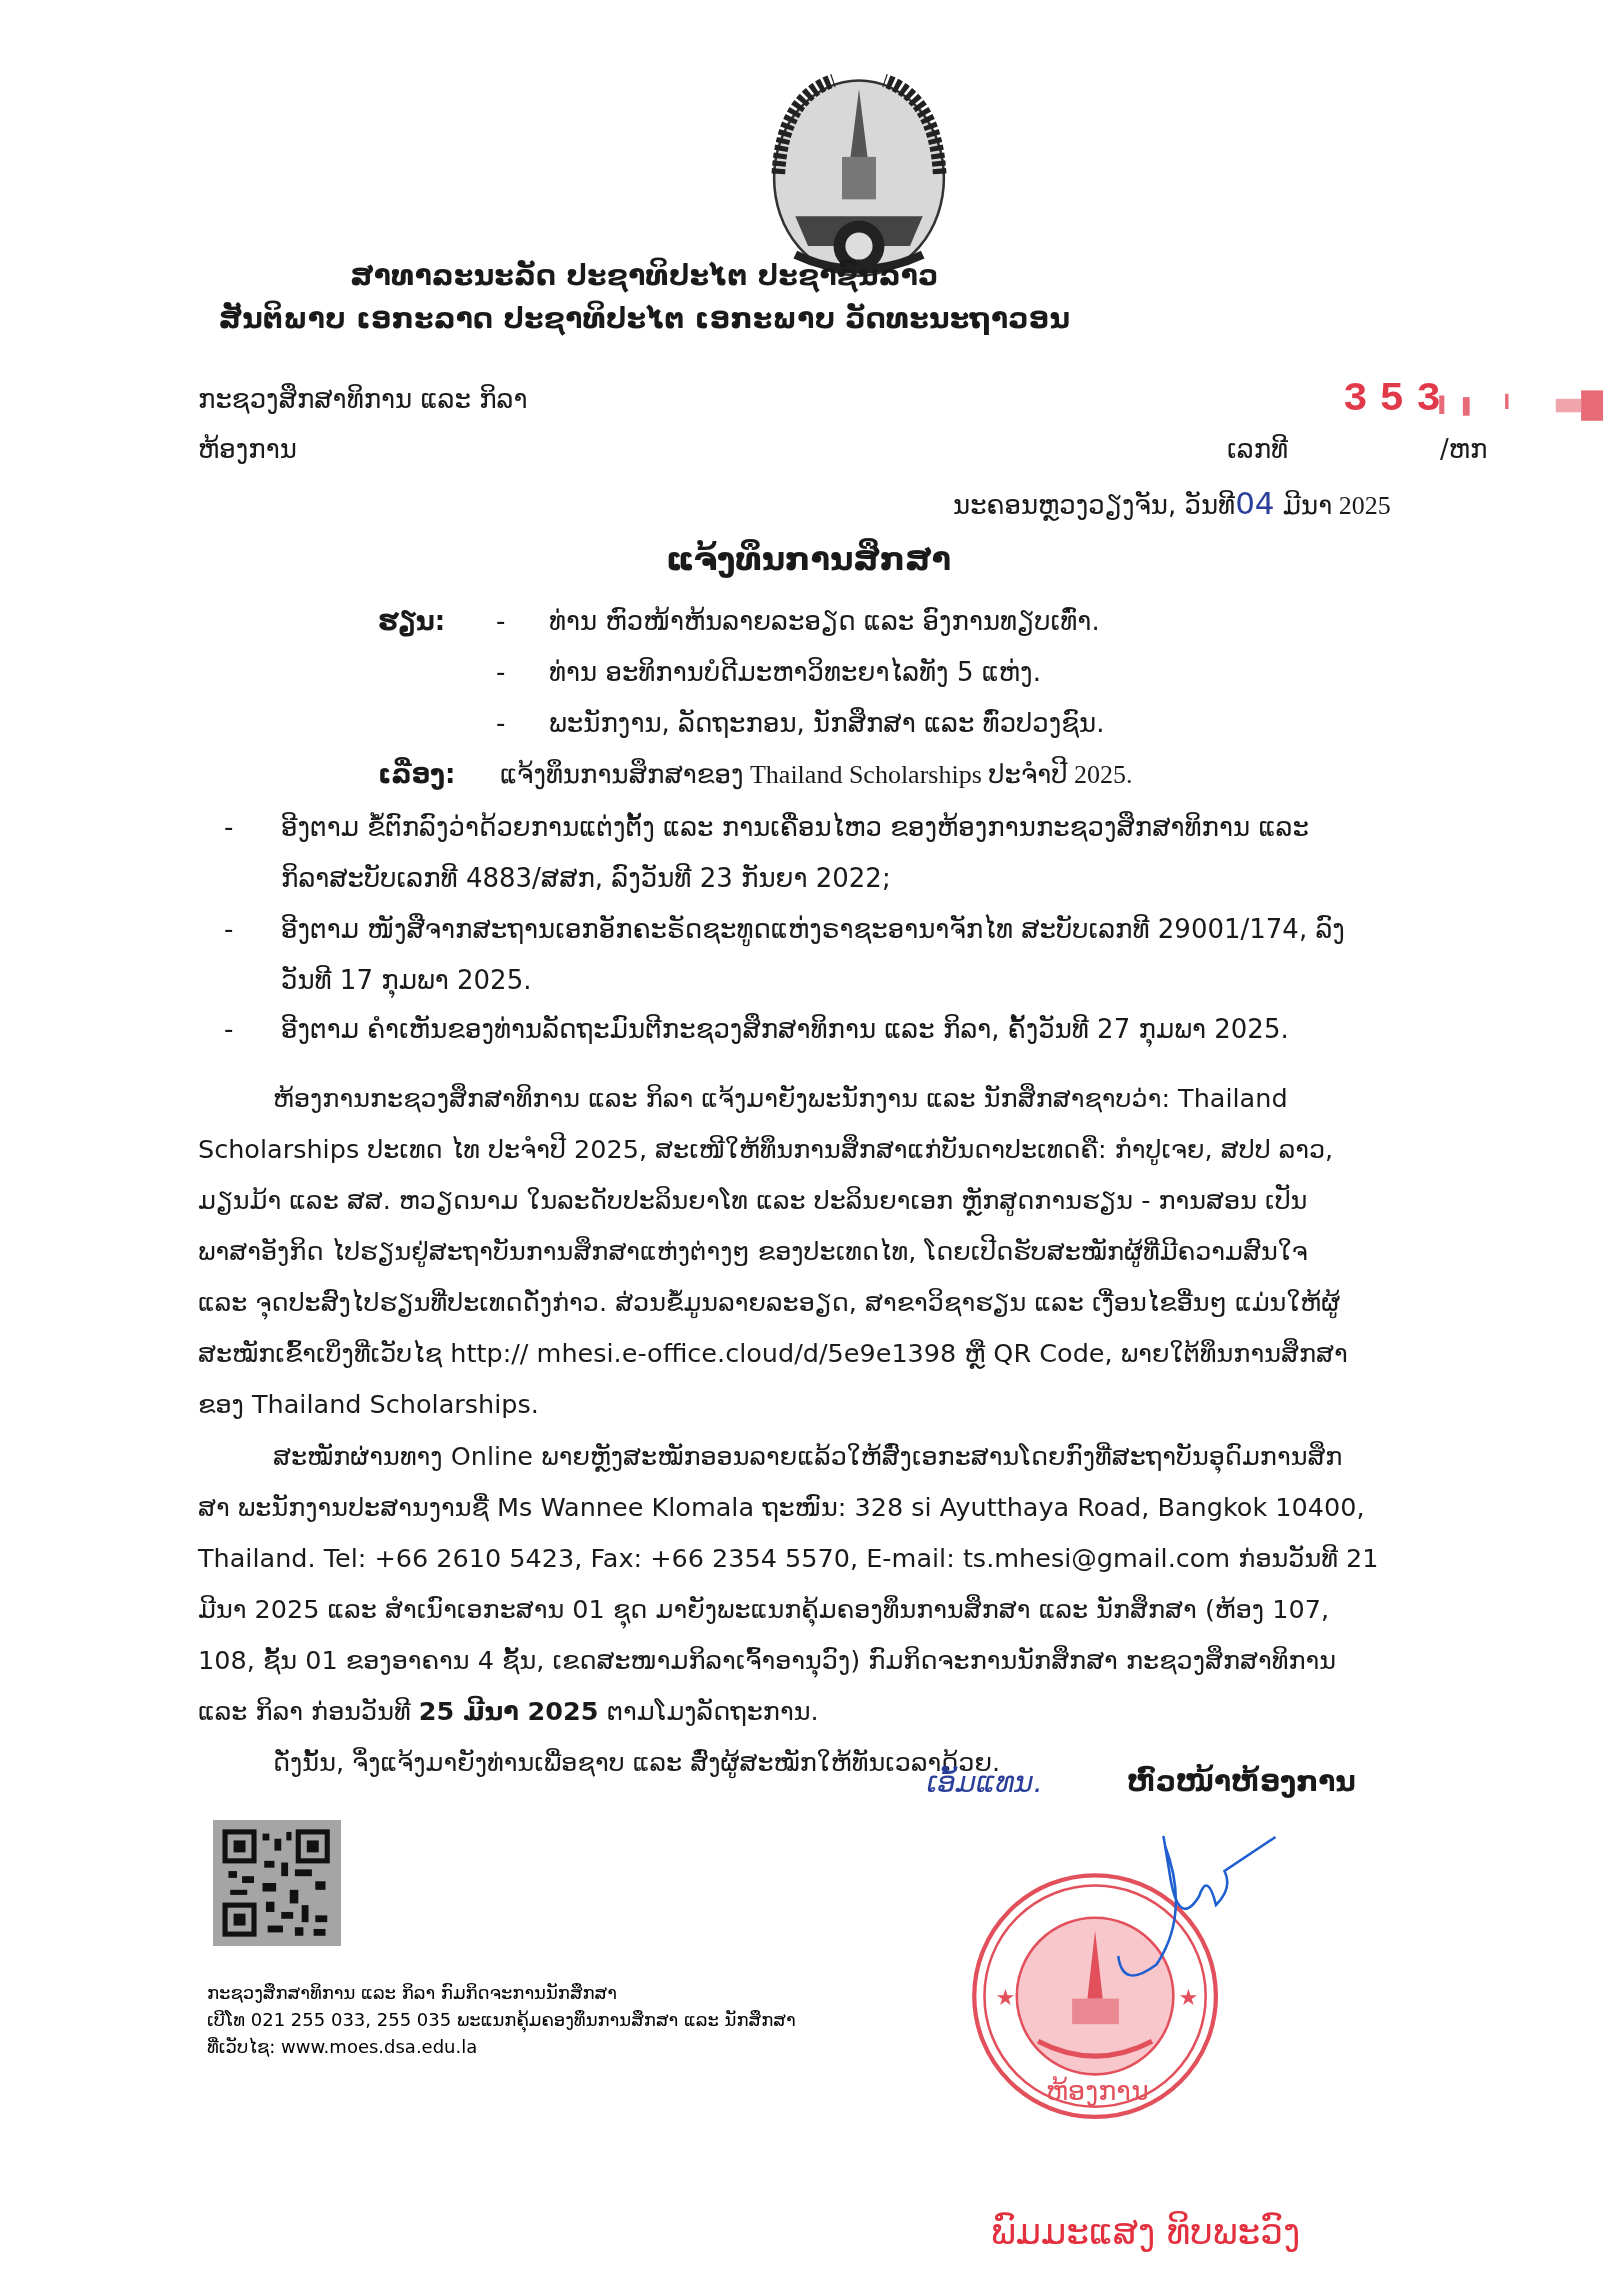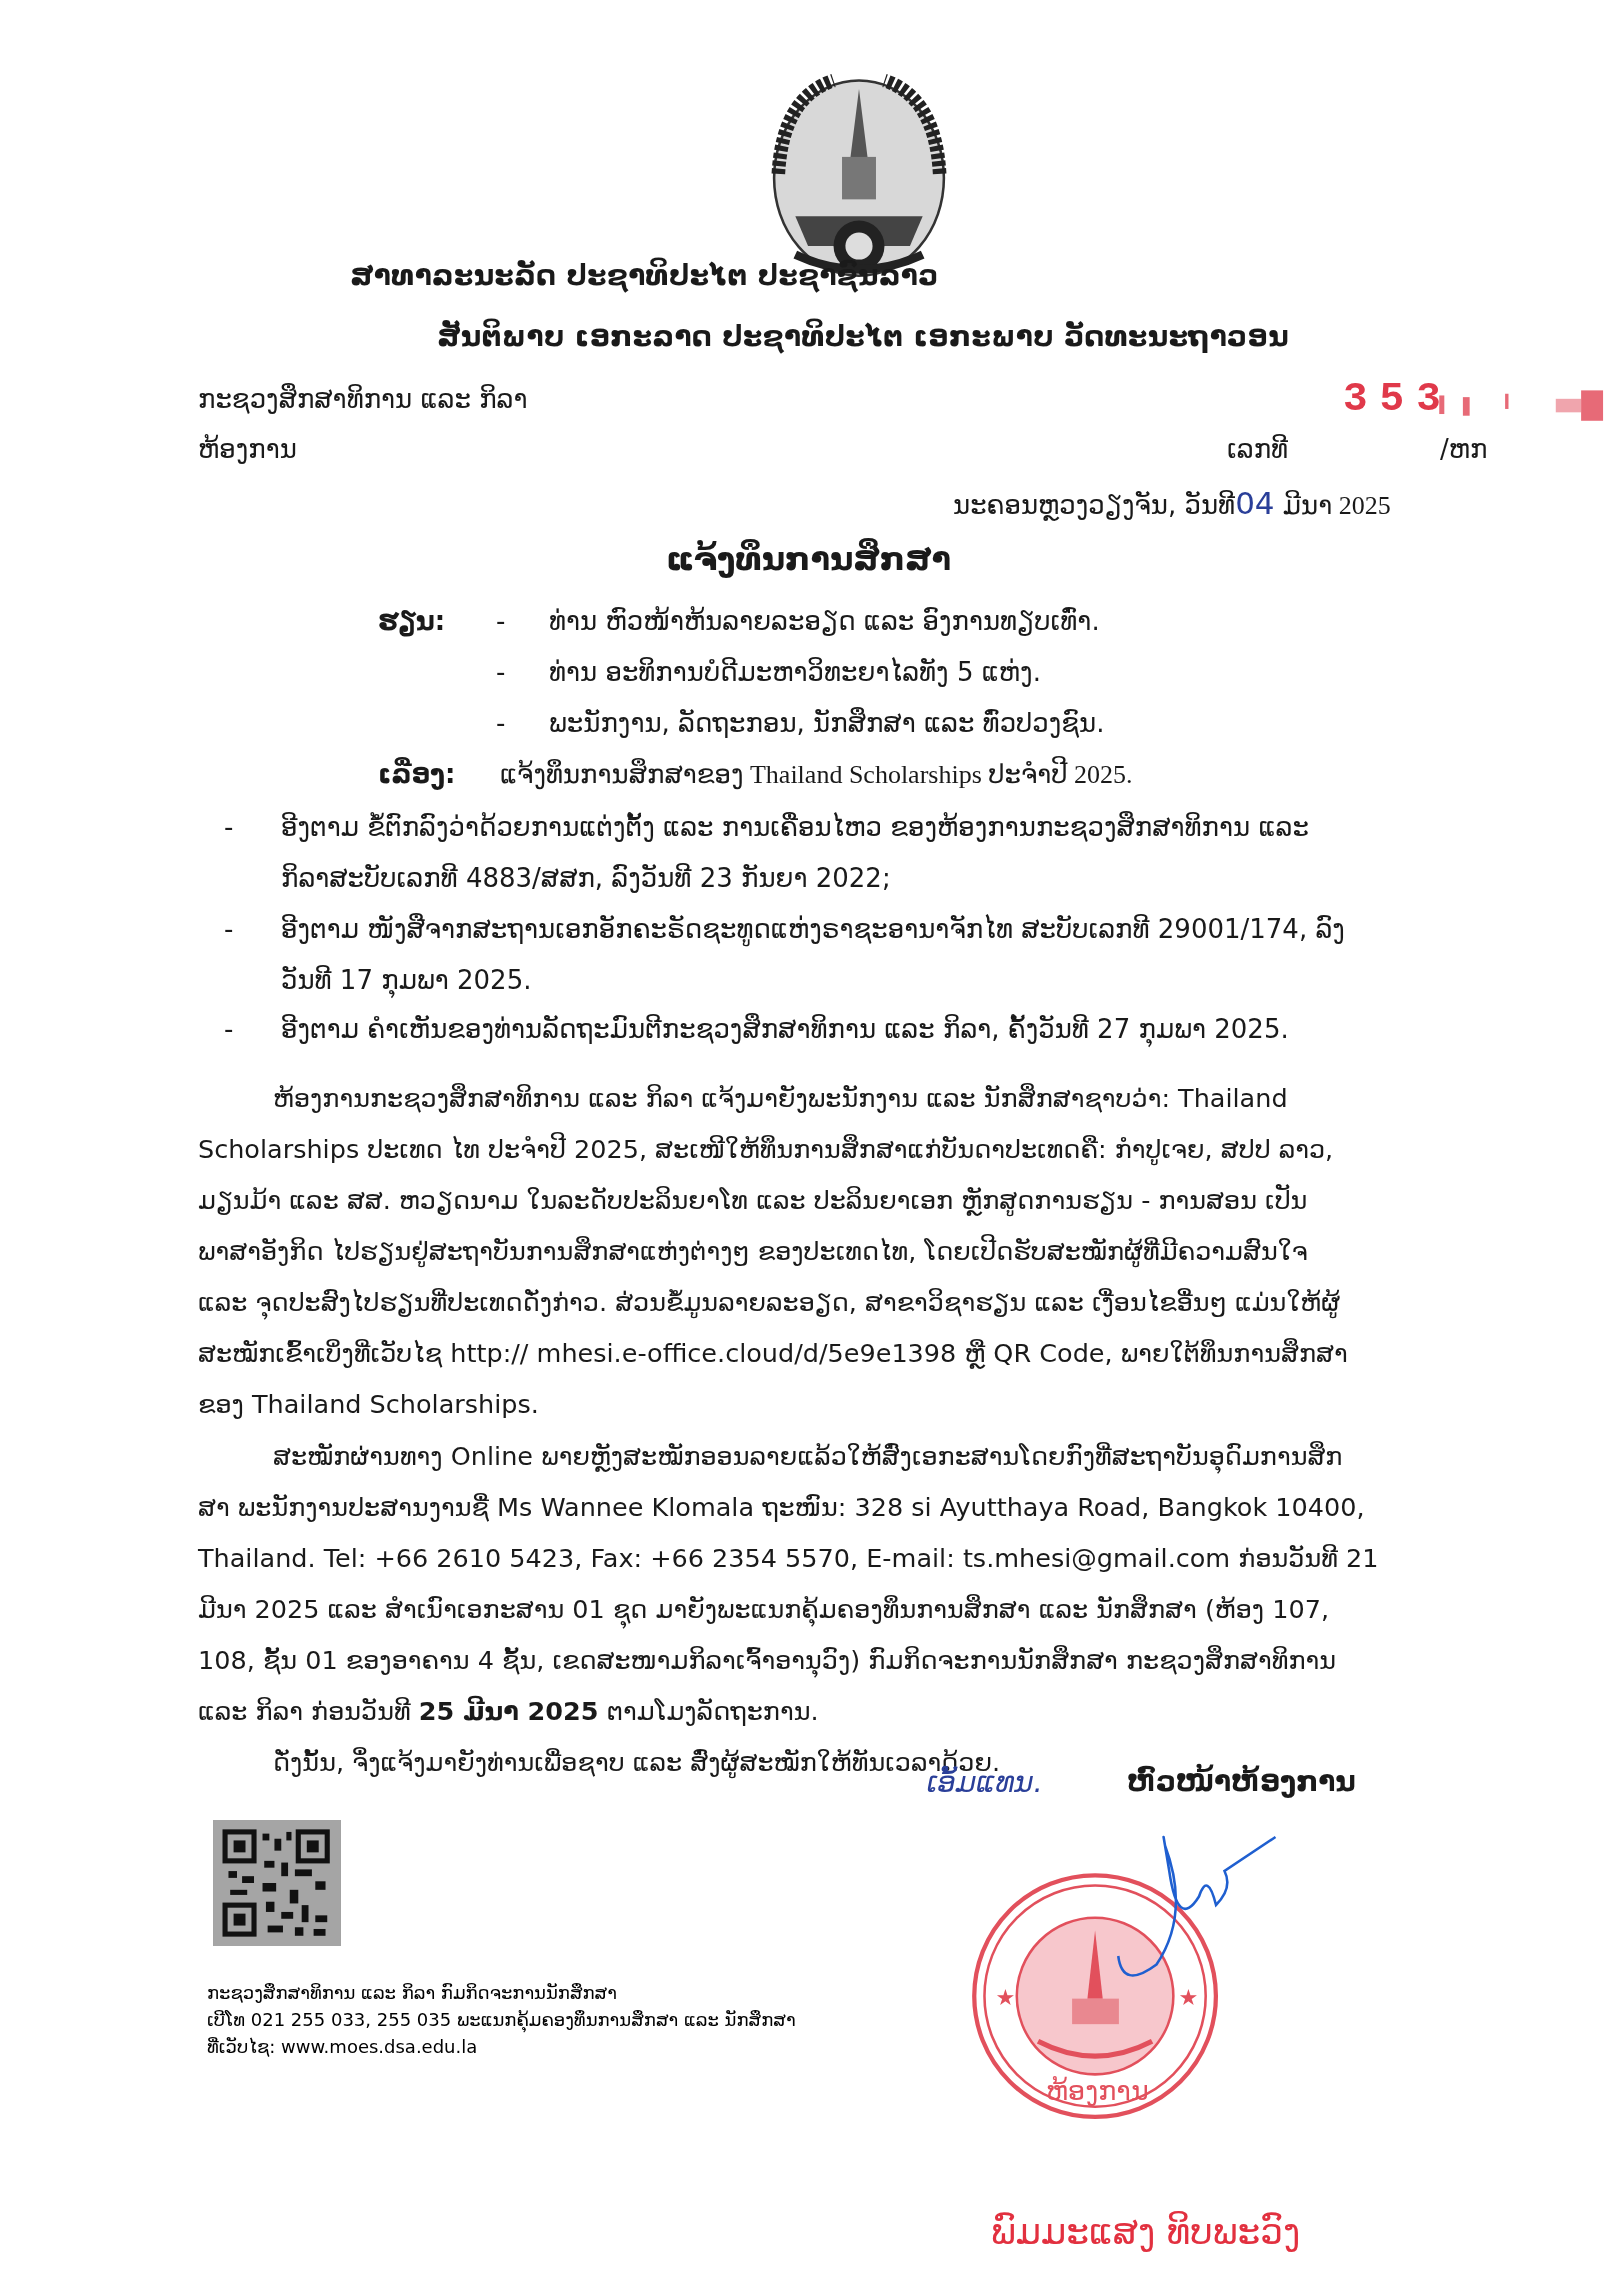--- a/index.html
+++ b/index.html
@@ -32,21 +32,21 @@
     <polygon points="115,20 105,100 125,100" fill="#555"></polygon>
     <rect x="95" y="100" width="40" height="50" fill="#777"></rect>
     <path d="M40 170 L190 170 L175 205 L55 205 Z" fill="#444"></path>
     <circle cx="115" cy="205" r="30" fill="#222"></circle>
     <circle cx="115" cy="205" r="16" fill="#ddd"></circle>
     <path d="M40 215 Q115 250 190 215" fill="none" stroke="#222" stroke-width="10"></path>
   </svg>
 </div>
 
 <div class="abs h-country" style="top:259px;">ສາທາລະນະລັດ ປະຊາທິປະໄຕ ປະຊາຊົນລາວ</div>
-<div class="abs h-country" style="top:320px;text-align:right;">ສັນຕິພາບ ເອກະລາດ ປະຊາທິປະໄຕ ເອກະພາບ ວັດທະນະຖາວອນ</div>
+<div class="abs h-country" style="top:302px;">ສັນຕິພາບ ເອກະລາດ ປະຊາທິປະໄຕ ເອກະພາບ ວັດທະນະຖາວອນ</div>
 
 <div class="abs line" style="left:198px; top:384px;">ກະຊວງສຶກສາທິການ ແລະ ກິລາ</div>
 <div class="abs line" style="left:198px; top:434px;">ຫ້ອງການ</div>
 
 <div class="abs stamp-num red" style="left:1306px; top:376px;">353</div>
 <div class="abs red" style="left:1437px; top:387px; width:170px; height:34px; opacity:0.75;">
   <svg width="170" height="38" viewBox="0 0 200 45">
       <rect x="2" y="10" width="6" height="22" fill="#e0394a"></rect>
       <rect x="30" y="12" width="8" height="22" fill="#e0394a"></rect>
       <rect x="80" y="8" width="4" height="18" fill="#e0394a"></rect>

